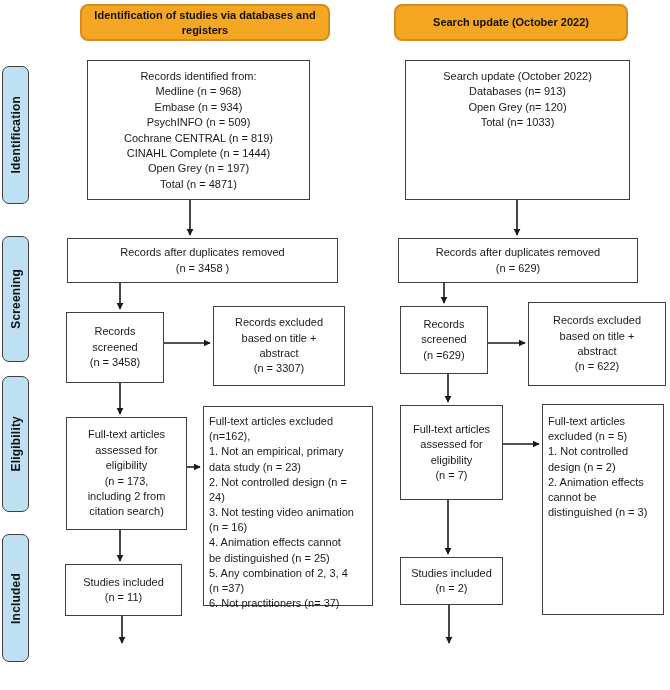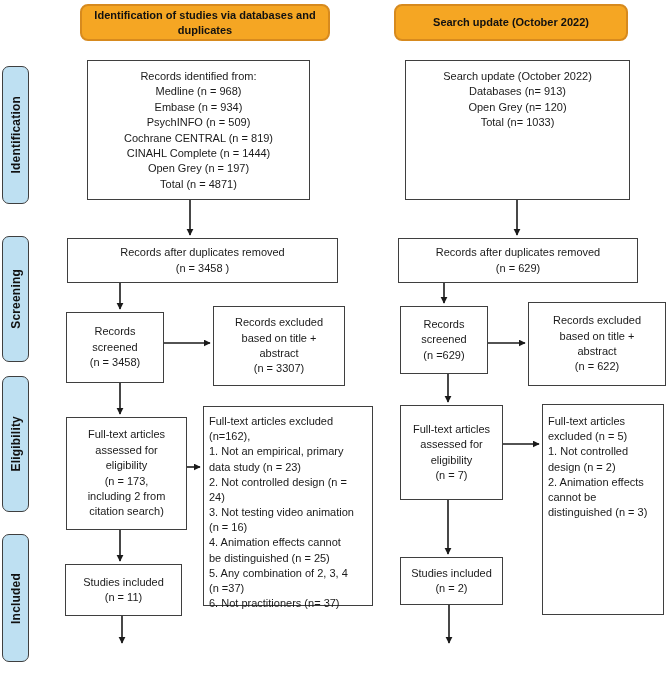--- a/index.html
+++ b/index.html
@@ -66,21 +66,21 @@
 
   .b-total { left:74px; top:646px; width:483px; height:40px; }
 
   .arrows { position:absolute; left:0; top:0; pointer-events:none; }
 </style>
 </head>
 <body>
 
 <div class="canvas">
 
-  <div class="header hdr-left">Identification of studies via databases and duplicates</div>
+  <div class="header hdr-left">Identification of studies via databases and registers</div>
   <div class="header hdr-right">Search update (October 2022)</div>
 
   <div class="stage st-identification">
     <span class="vlabel">Identification</span>
   </div>
   <div class="stage st-screening">
     <span class="vlabel">Screening</span>
   </div>
   <div class="stage st-eligibility">
     <span class="vlabel">Eligibility</span>

